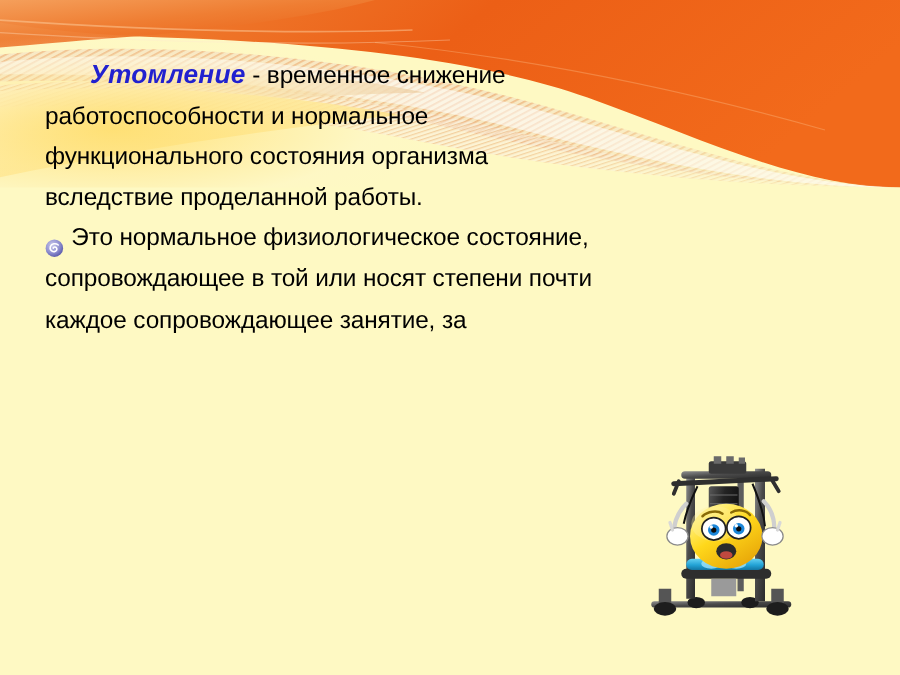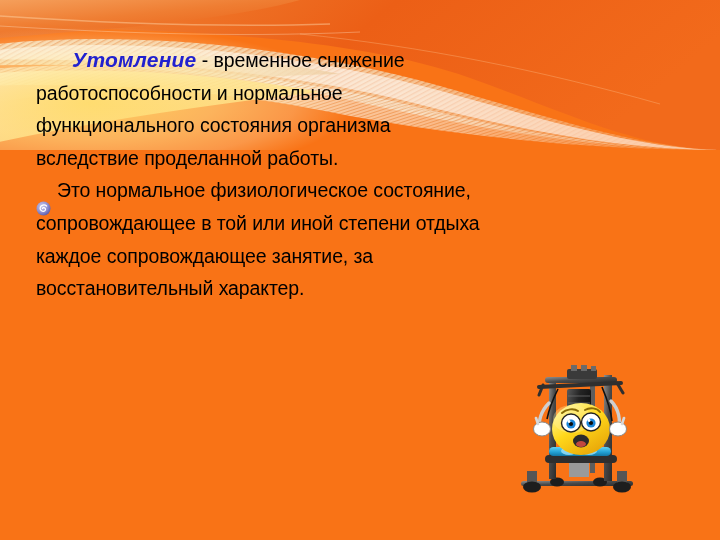--- a/index.html
+++ b/index.html
@@ -13,21 +13,21 @@
     overflow: hidden;
     font-family: "Liberation Sans", sans-serif;
     position: relative;
   }
 
   #slide {
     position: absolute;
     left: 0; top: 0;
     width: 720px;
     height: 540px;
-    background: #f97316;
+    background: #fef9c3;
     overflow: hidden;
   }
 
   
   .banner {
     position: absolute;
     left: 0; top: 0;
     width: 720px;
     height: 150px;
     overflow: hidden;
@@ -70,21 +70,21 @@
   .term {
     color: #2121cf;
     font-weight: bold;
     font-style: italic;
     font-size: 21px;
     letter-spacing: 0.2px;
   }
 
   .bullet-line {
     display: flex;
-    align-items: flex-end;
+    align-items: center;
     gap: 6px;
   }
   .swirl-bullet {
     flex: 0 0 auto;
     width: 15px;
     height: 15px;
     display: inline-block;
     position: relative;
     top: 1px;
   }
@@ -216,23 +216,22 @@
           <circle cx="7.5" cy="7.5" r="7" fill="url(#swg)"></circle>
           <path d="M10.6,5.0 C8.6,3.3 5.2,3.8 4.3,6.2
                    C3.5,8.4 5.3,10.6 7.5,10.3
                    C9.2,10.1 10.0,8.5 9.2,7.3
                    C8.5,6.3 6.9,6.4 6.5,7.5" fill="none" stroke="#ffffff" stroke-width="1.25" stroke-linecap="round"></path>
         </svg>
       </span>
       <span>Это нормальное физиологическое состояние,</span>
     </div>
 
-    <div class="line">сопровождающее в той или иной степени отдыха</div>
+    <div class="line">сопровождающее в той или носят степени почти</div>
     <div class="line">каждое сопровождающее занятие, за</div>
-    <div class="line">восстановительный характер.</div>
   </div>
 
   <div class="clipart">
     <svg width="150" height="140" viewBox="0 0 150 140" xmlns="http://www.w3.org/2000/svg">
       <defs>
         <linearGradient id="faceG" x1="0.25" y1="0.15" x2="0.8" y2="0.95">
           <stop offset="0%" stop-color="#ffef7a"></stop>
           <stop offset="38%" stop-color="#ffd81b"></stop>
           <stop offset="100%" stop-color="#e8a608"></stop>
         </linearGradient>

